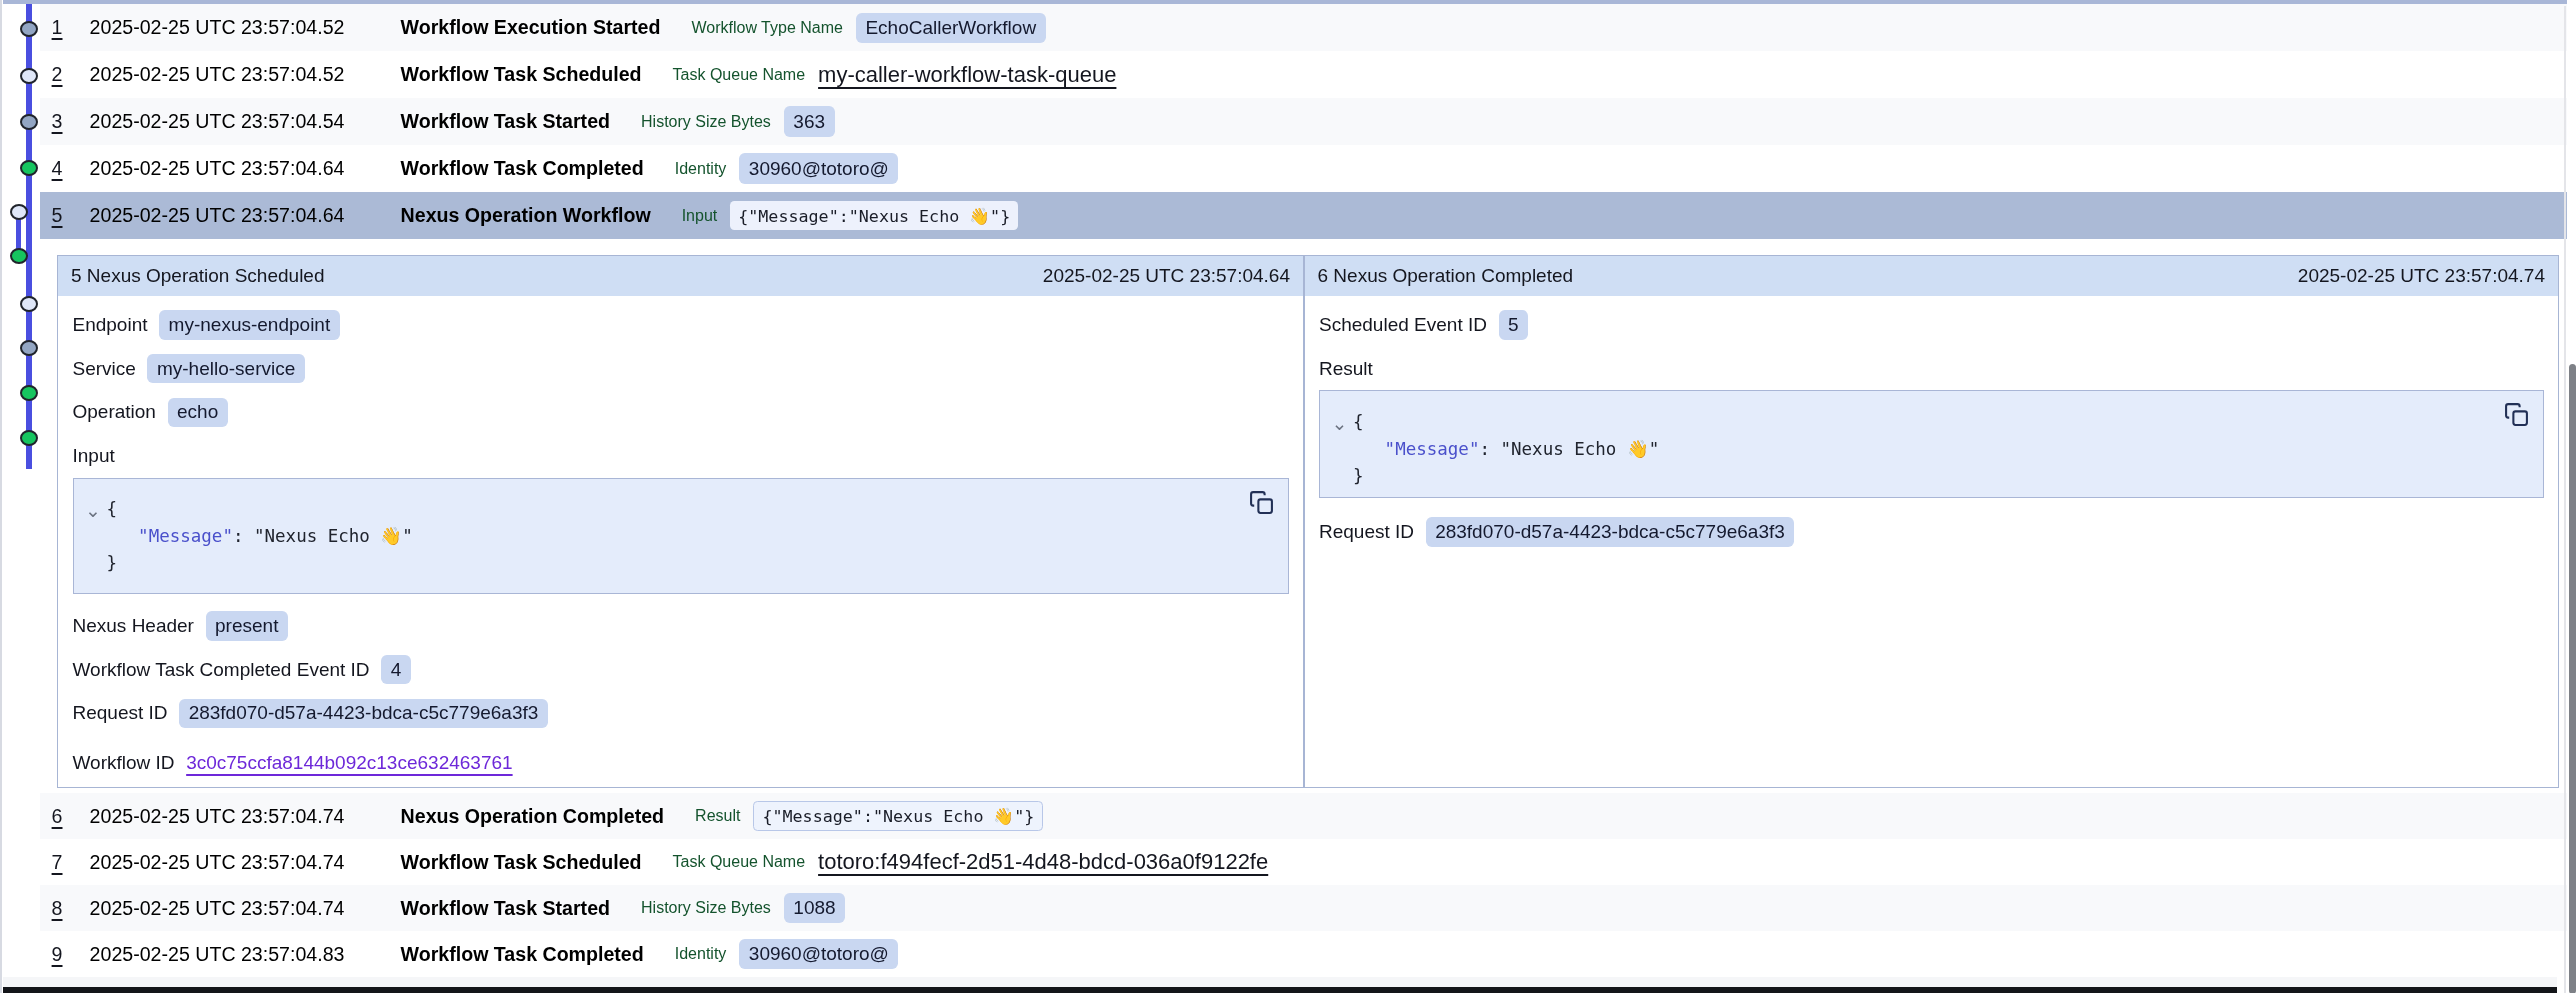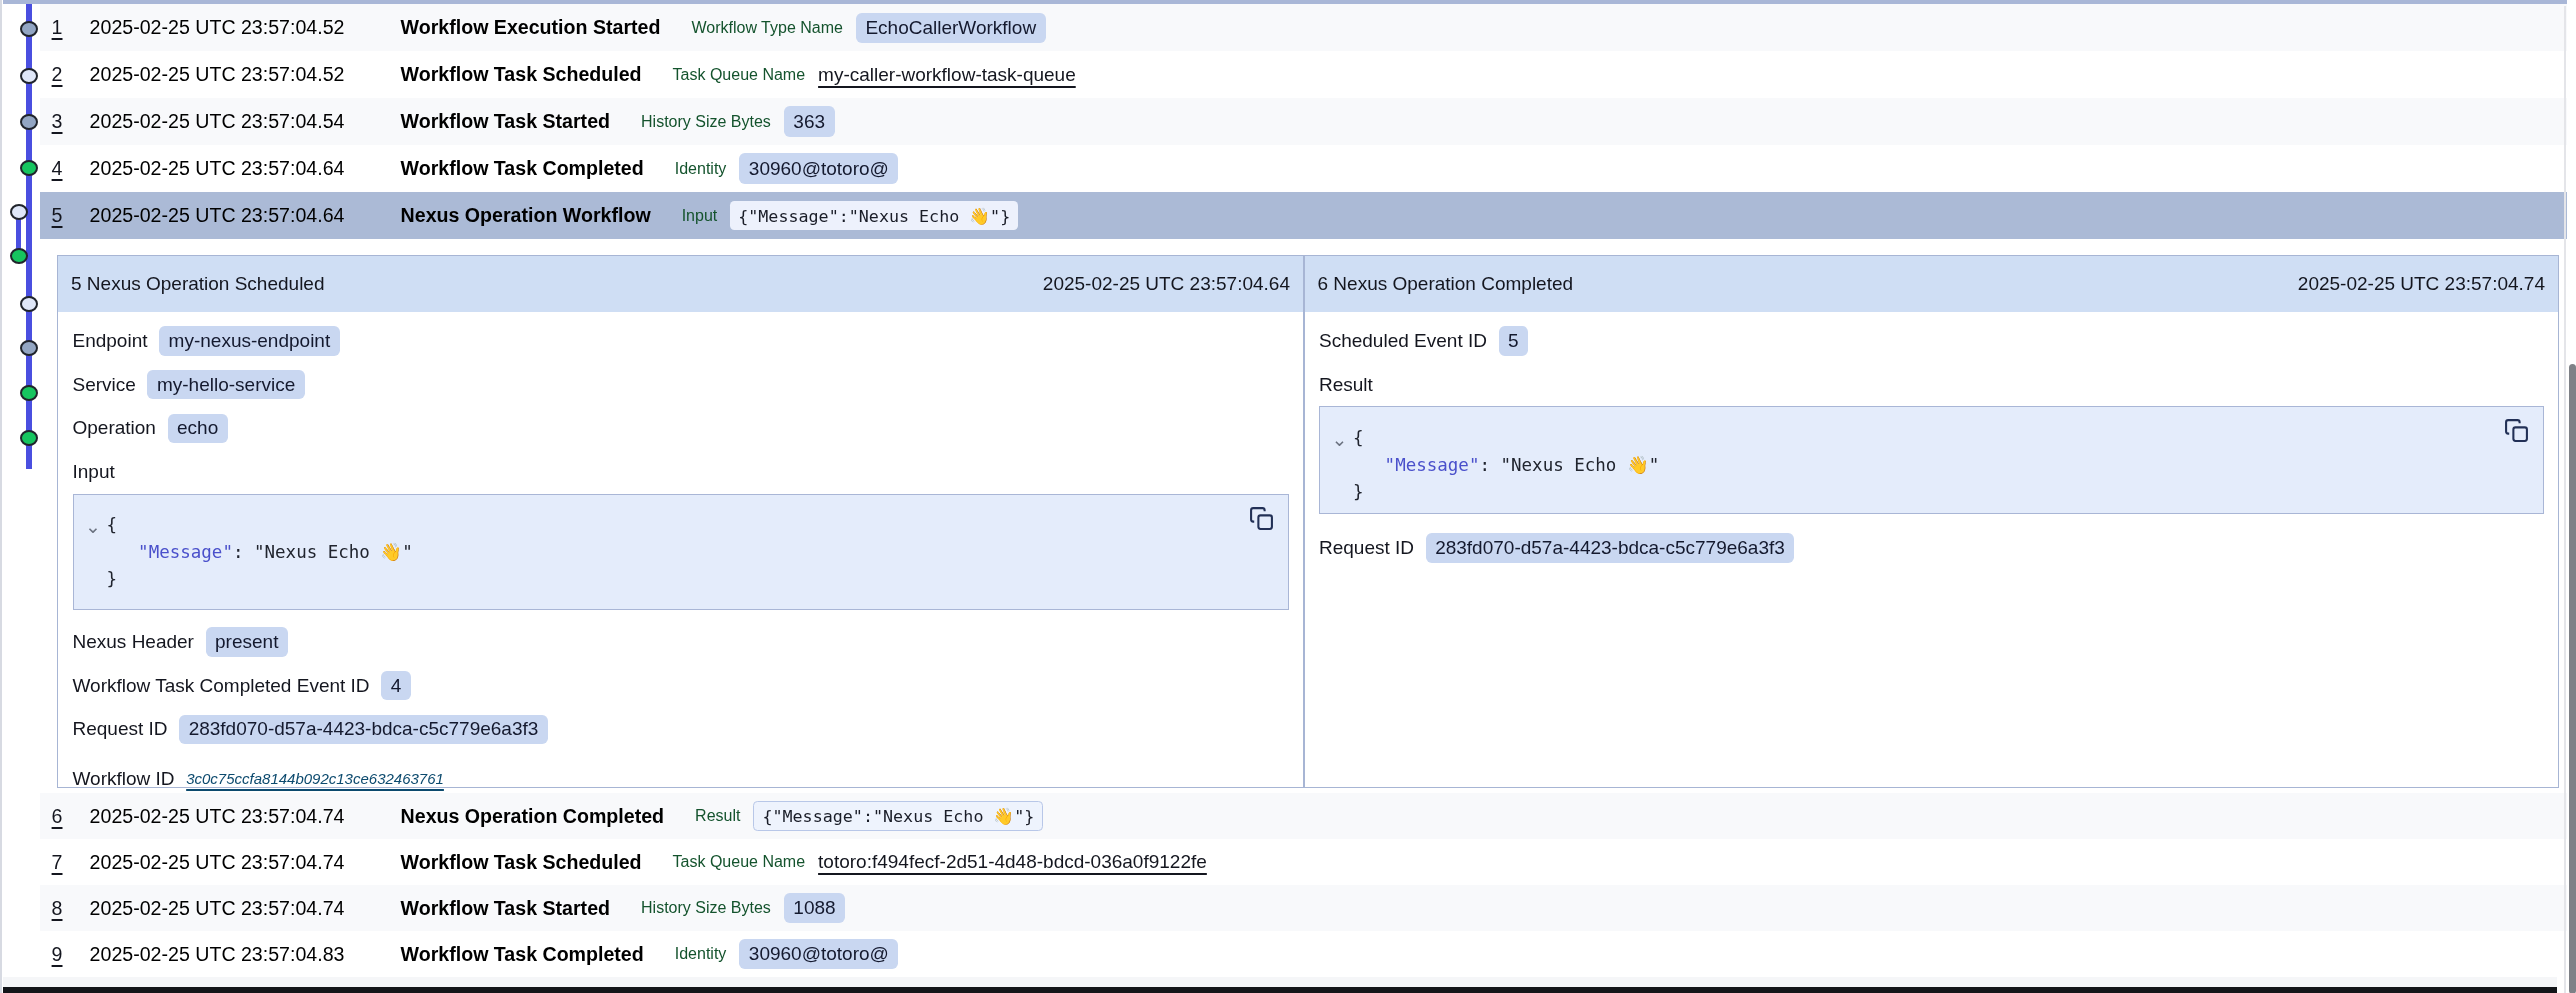--- a/index.html
+++ b/index.html
@@ -30,45 +30,45 @@
          display:flex; align-items:center; cursor:pointer; }
   .row.alt      { background:var(--alt-row,#f8f9fb); }
   .row.selected { background:var(--selected-row,#abbad6); }
   .num  { flex:none; margin-left:11.6px; width:38px; font-size:19.6px; color:#14161f;
           text-decoration:underline; text-underline-offset:4.4px; text-decoration-thickness:1.5px; }
   .time { flex:none; width:311px; font-size:19.6px; color:#000000; }
   .name { font-size:19.6px; font-weight:700; color:#000000; margin-right:31px; white-space:nowrap; }
   .dlabel { font-size:16px; color:#14532d; margin-right:13px; white-space:nowrap; }
   .vbadge { background:var(--badge-bg,#c9d7f1); border-radius:5.8px; padding:4.4px 9.5px;
             font-size:19px; color:#14192e; white-space:nowrap; }
-  .vlink  { font-size:19px; color:#14161f; text-decoration:underline;
+  .vlink  { font-size:22px; color:#14161f; text-decoration:underline;
             text-underline-offset:5.1px; text-decoration-thickness:1.8px; white-space:nowrap; cursor:pointer; }
   .vmono  { font-family:"DejaVu Sans Mono", monospace; font-size:16.7px; padding:4.4px 8px;
             border-radius:4.4px; white-space:nowrap; color:#1a1d28; }
   .vmono.plain    { background:#edf1fc; }
   .vmono.bordered { background:#eef3fd; border:1.5px solid #b8c7e8; }
 
   
   .panels { position:absolute; left:57px; top:255px; width:2502px; height:533px; box-sizing:border-box;
             border:1.5px solid var(--panel-border,#a7b5d4); background:#fff; display:flex; }
   .panel  { display:flex; flex-direction:column; min-width:0; flex:1 1 0; }
   .panel.pleft { flex:0 0 1245px; }
   .pdivider { flex:0 0 1.5px; background:var(--panel-border,#a7b5d4); }
   .phead { flex:none; height:32px; background:var(--panel-header-bg,#cfdef4);
-           display:flex; justify-content:space-between; align-items:center; padding:12px 13px; font-size:19px; }
+           display:flex; justify-content:space-between; align-items:center; padding:4px 13px; font-size:19px; }
   .ptitle { color:#14161f; }
   .ptime  { color:#14161f; }
   .pbody  { padding:8.7px 14.5px; display:flex; flex-direction:column; align-items:flex-start; }
   .frow   { display:flex; align-items:center; gap:11.6px; margin-top:14.5px; min-height:29px; }
   .frow.first { margin-top:5.8px; }
   .plabel { font-size:19px; color:#14161f; white-space:nowrap; }
   .badge  { background:var(--badge-bg,#c9d7f1); border-radius:5.8px; padding:3.6px 9.5px;
             font-size:19px; color:#14192e; white-space:nowrap; }
-  .plink  { font-size:15px; color:#0c4a6e; text-decoration:underline;
-            text-underline-offset:5.1px; text-decoration-thickness:1.8px; cursor:pointer;font-style:italic; }
+  .plink  { font-size:19px; color:#6d28d9; text-decoration:underline;
+            text-underline-offset:5.1px; text-decoration-thickness:1.8px; cursor:pointer; }
   .codeblock { position:relative; align-self:stretch; margin-top:7.3px; box-sizing:border-box;
                background:var(--code-bg,#e4ecfb); border:1.5px solid var(--code-border,#a9b6d6); }
   .codeblock.h-left  { height:116px; }
   .codeblock.h-right { height:108px; }
   .json { margin:0; padding:17.5px 0 0 33px; font-family:"DejaVu Sans Mono", monospace;
           font-size:17.5px; line-height:27px; color:#20242e; }
   .jkey { color:var(--json-key,#4a50cb); }
   .chev { position:absolute; left:11.6px; top:20.4px; font-size:19px; color:#6b7280; cursor:pointer; }
   .copy-btn { position:absolute; top:10.2px; right:11.6px; width:29px; height:29px;
               background:none; border:none; padding:0; cursor:pointer; color:#223056; }

